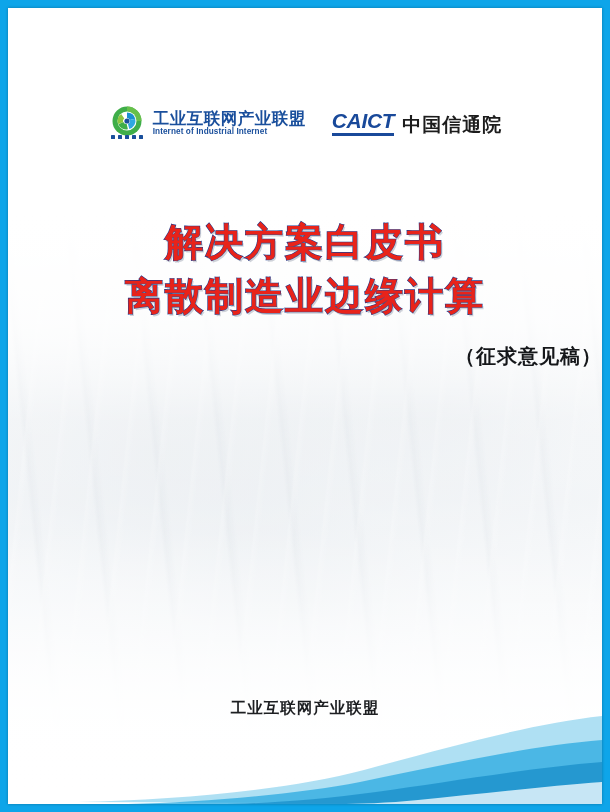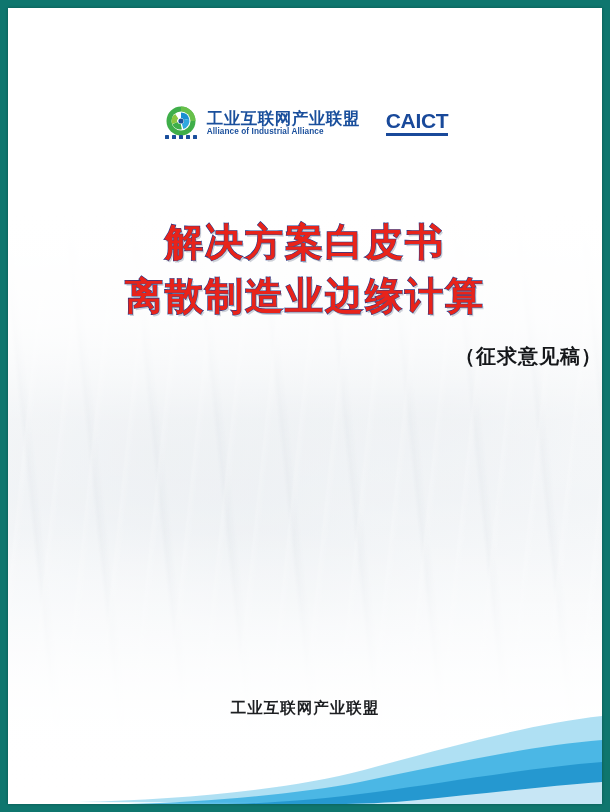--- a/index.html
+++ b/index.html
@@ -11,21 +11,21 @@
     width: 610px;
     height: 812px;
     font-family: "Liberation Sans", sans-serif;
     overflow: hidden;
   }
 
   .page {
     position: relative;
     width: 610px;
     height: 812px;
-    background: #0f766e;
+    background: #0ea5e9;
     box-sizing: border-box;
   }
 
   
   .page-frame {
     position: absolute;
     left: 8px;
     top: 8px;
     width: 594px;
     height: 796px;
@@ -131,20 +131,21 @@
     flex-direction: column;
     align-items: flex-start;
   }
   .caict-word {
     font-family: "Liberation Sans", sans-serif;
     font-size: 21px;
     font-weight: bold;
     color: #19499a;
     letter-spacing: -0.3px;
     line-height: 1;
+    font-style: italic;
   }
   .caict-underline {
     width: 100%;
     height: 3px;
     background: #19499a;
     margin-top: 2px;
   }
   .caict-cn {
     font-size: 19px;
     font-weight: bold;
@@ -242,29 +243,30 @@
                 <rect x="3" y="31" width="4" height="4" rx="0.6"></rect>
                 <rect x="10" y="31" width="4" height="4" rx="0.6"></rect>
                 <rect x="17" y="31" width="4" height="4" rx="0.6"></rect>
                 <rect x="24" y="31" width="4" height="4" rx="0.6"></rect>
                 <rect x="31" y="31" width="4" height="4" rx="0.6"></rect>
               </g>
             </svg>
           </div>
           <div class="aii-text">
             <span class="aii-cn">工业互联网产业联盟</span>
-            <span class="aii-en">Alliance of Industrial Alliance</span>
+            <span class="aii-en">Internet of Industrial Internet</span>
           </div>
         </div>
 
         <div class="caict-logo">
           <div class="caict-mark">
             <span class="caict-word">CAICT</span>
             <span class="caict-underline"></span>
           </div>
+          <span class="caict-cn">中国信通院</span>
         </div>
 
       </div>
 
       <div class="title-block">
         <div class="title-line">解决方案白皮书</div>
         <div class="title-line">离散制造业边缘计算</div>
       </div>
 
       <div class="subtitle">（征求意见稿）</div>

